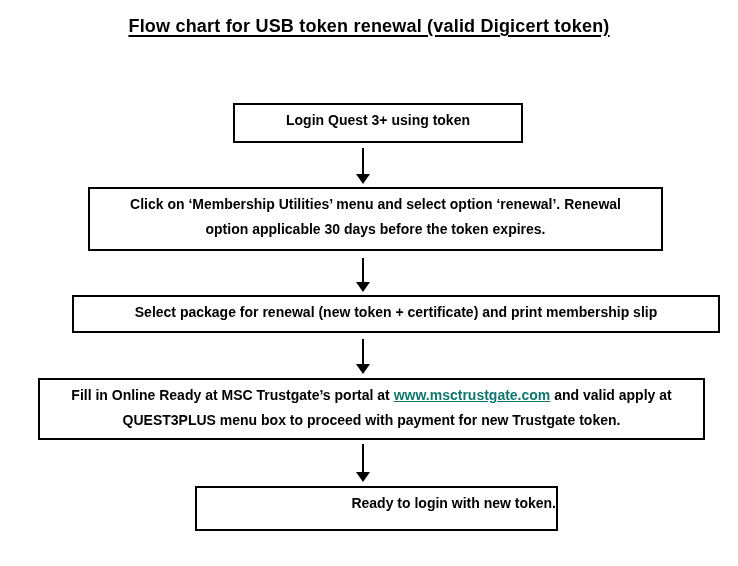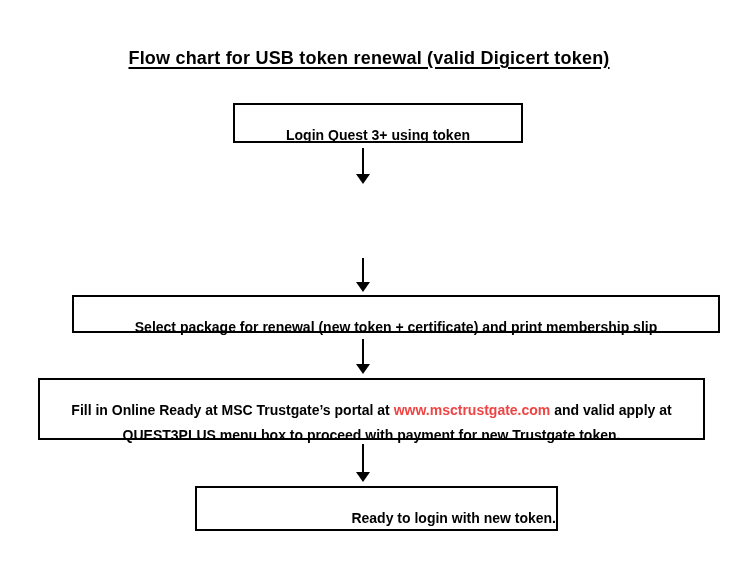--- a/index.html
+++ b/index.html
@@ -21,42 +21,42 @@
     position: absolute;
     top: 16px;
     left: 0;
     width: 100%;
     text-align: center;
     font-size: 18px;
     letter-spacing: 0.2px;
     text-decoration: underline;
     text-decoration-thickness: 2px;
     text-underline-offset: 3px;
-    margin-top: 32px;
   }
   .step-box {
     position: absolute;
     box-sizing: border-box;
     border: 2px solid #000000;
     background: #ffffff;
     text-align: center;
     font-size: 14px;
     line-height: 25px;
-    padding-top: 18px;
+    padding-top: 3px;
   }
   .step-line {
     white-space: nowrap;
   }
   .box-1 { left: 233px; top: 103px; width: 290px; height: 40px; }
   .box-2 { left:  88px; top: 187px; width: 575px; height: 64px; }
   .box-3 { left:  72px; top: 295px; width: 648px; height: 38px; }
   .box-4 { left:  38px; top: 378px; width: 667px; height: 62px; }
   .box-5 { left: 195px; top: 486px; width: 363px; height: 45px; text-align: right; }
   .link {
-    color: #ef4444;
+    color: #0f766e;
+    text-decoration: underline;
     cursor: pointer;
   }
   .arrow {
     position: absolute;
     left: 356px;
     width: 14px;
     display: flex;
     flex-direction: column;
     align-items: center;
   }
@@ -85,20 +85,24 @@
 
   <div class="step-box box-1">
     <div class="step-line">Login Quest 3+ using token</div>
   </div>
 
   <div class="arrow arrow-1">
     <div class="shaft"></div>
     <div class="head"></div>
   </div>
 
+  <div class="step-box box-2">
+    <div class="step-line">Click on ‘Membership Utilities’ menu and select option ‘renewal’. Renewal</div>
+    <div class="step-line">option applicable 30 days before the token expires.</div>
+  </div>
 
   <div class="arrow arrow-2">
     <div class="shaft"></div>
     <div class="head"></div>
   </div>
 
   <div class="step-box box-3">
     <div class="step-line">Select package for renewal (new token + certificate) and print membership slip</div>
   </div>
 

